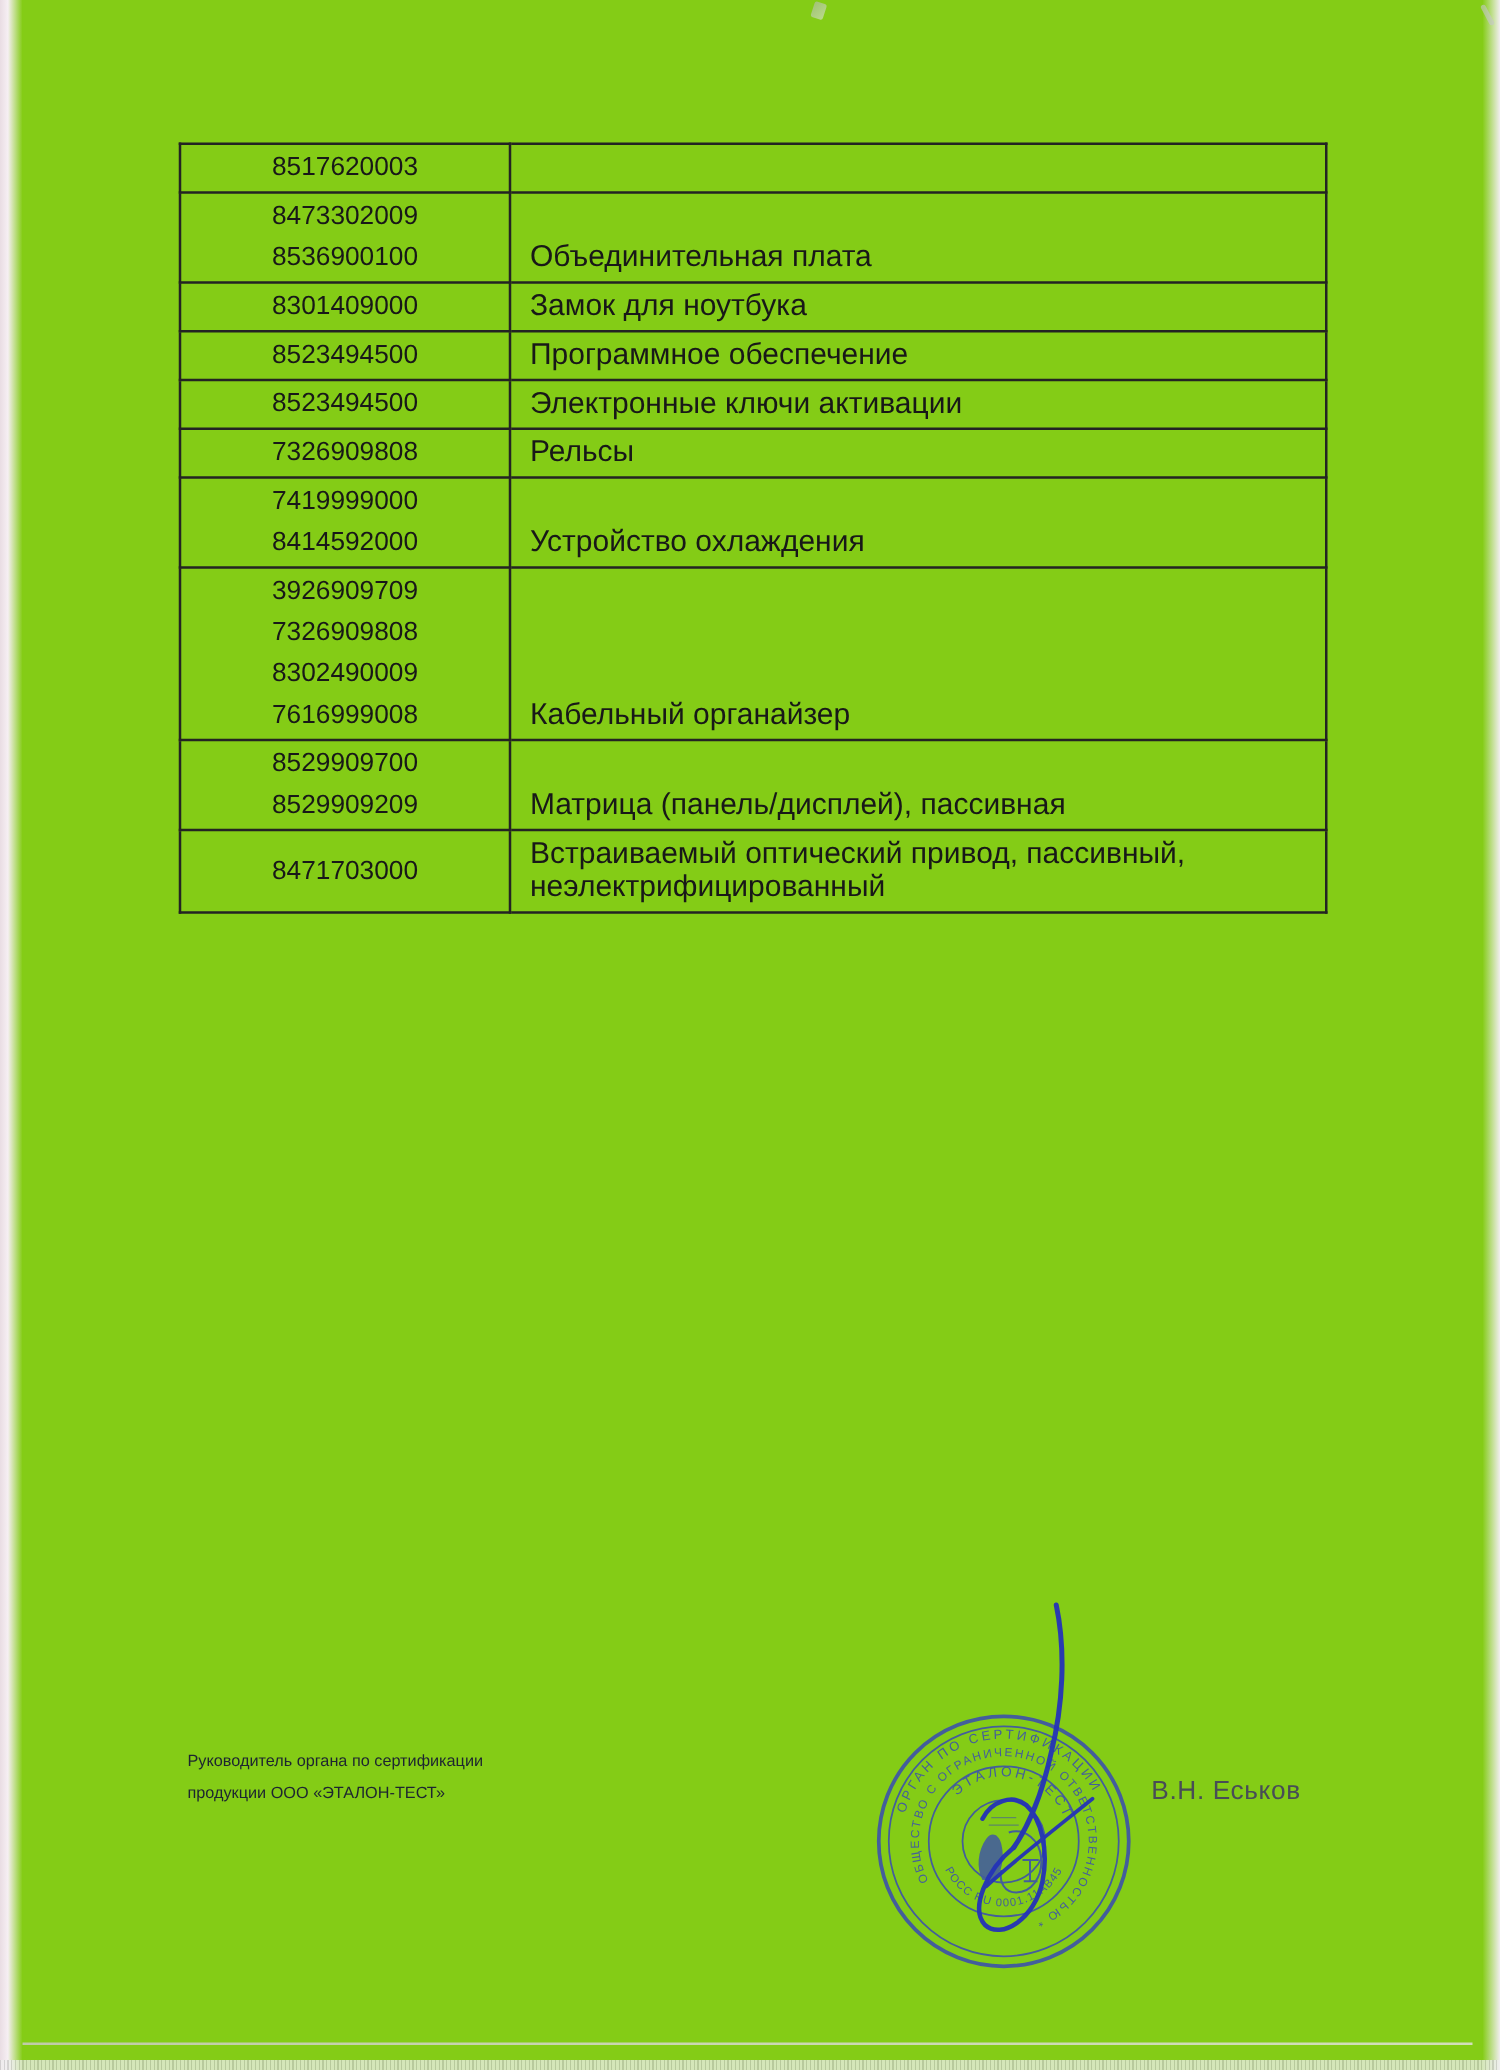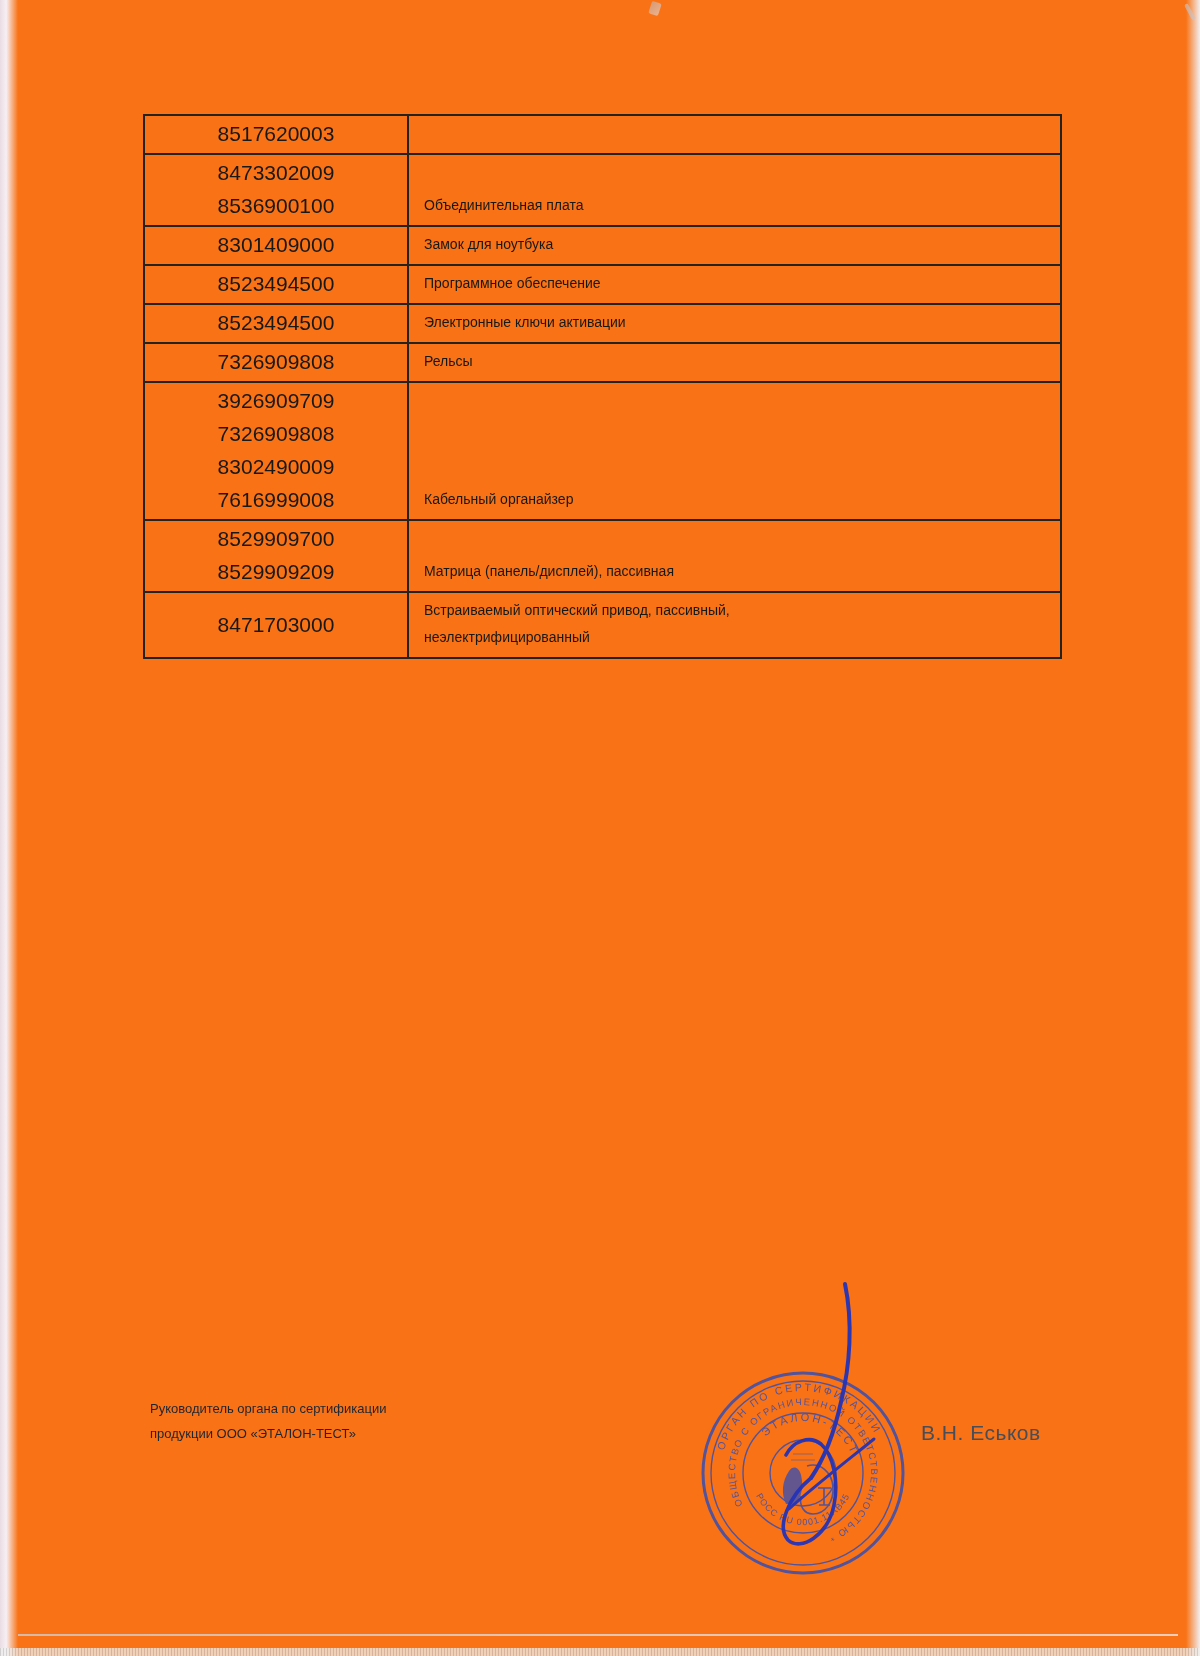--- a/index.html
+++ b/index.html
@@ -2,21 +2,21 @@
 <html><head>
 <meta charset="utf-8">
 <style>
   html,body{margin:0;padding:0;}
   body{
     width:1200px;height:1656px;position:relative;
     background:#fbfbfb;
     font-family:"Liberation Sans", sans-serif;
     overflow:hidden;
   }
-  .page{position:absolute;left:0;top:0;width:1200px;height:1656px;background:#f97316;}
+  .page{position:absolute;left:0;top:0;width:1200px;height:1656px;background:#84cc16;}
 
   
   .edge-left{position:absolute;left:0;top:0;width:18px;height:1656px;
     background:linear-gradient(to right,#e9dde3 0%,#f6eff3 35%,rgba(255,255,255,0) 100%);}
   .edge-right{position:absolute;right:0;top:0;width:14px;height:1656px;
     background:linear-gradient(to left,#f1eef0 0%,rgba(255,255,255,0) 100%);}
   .edge-bottom-line{position:absolute;left:18px;top:1634px;width:1160px;height:2px;
     background:linear-gradient(to right,#cfcbcd 0%,#dcd9da 45%,#e6e3e4 100%);opacity:.8;}
   .edge-bottom-strip{position:absolute;left:0;top:1648px;width:1200px;height:8px;
     background:repeating-linear-gradient(to right,#c9c9c9 0px,#c9c9c9 1px,#efefef 1px,#efefef 3px);opacity:.75;}
@@ -24,21 +24,21 @@
     background:linear-gradient(120deg,#b9bac2,#e4e4ea);opacity:.55;transform:rotate(18deg);border-radius:2px;}
   .mark-top-right{position:absolute;left:1188px;top:3px;width:4px;height:18px;
     background:#c6c7cd;opacity:.6;transform:rotate(-28deg);border-radius:2px;}
 
   
   table.doc-table{position:absolute;left:143px;top:114px;width:917px;
     border-collapse:collapse;table-layout:fixed;}
   col.c1{width:264px;} col.c2{width:653px;}
   .doc-table td{border:2px solid #232323;vertical-align:bottom;padding:1px 0 3px 0;}
   .code-line{font-size:21px;line-height:33px;text-align:center;color:#181818;}
-  .desc{font-size:14px;line-height:33px;padding-left:15px;color:#181818;}
+  .desc{font-size:24px;line-height:33px;padding-left:15px;color:#181818;}
   .desc.multi{line-height:27px;padding-top:3px;padding-bottom:3px;padding-right:24px;}
 
   
   .sig-block{position:absolute;left:150px;top:1396px;font-size:13px;line-height:25px;color:#1d2531;}
   .signer-name{position:absolute;left:878px;top:1421px;font-size:21px;color:#484d56;letter-spacing:.5px;margin-left:43px;}
   svg.stamp{position:absolute;left:685px;top:1278px;overflow:visible;}
   .stamp text{font-family:"Liberation Sans",sans-serif;fill:#3b4fae;}
 </style>
 </head>
 <body>
@@ -102,20 +102,29 @@
         <tr>
           <td>
             <div class="code-line">7326909808</div>
           </td>
           <td>
             <div class="desc">Рельсы</div>
           </td>
         </tr>
         <tr>
           <td>
+            <div class="code-line">7419999000</div>
+            <div class="code-line">8414592000</div>
+          </td>
+          <td>
+            <div class="desc">Устройство охлаждения</div>
+          </td>
+        </tr>
+        <tr>
+          <td>
             <div class="code-line">3926909709</div>
             <div class="code-line">7326909808</div>
             <div class="code-line">8302490009</div>
             <div class="code-line">7616999008</div>
           </td>
           <td>
             <div class="desc">Кабельный органайзер</div>
           </td>
         </tr>
         <tr>

